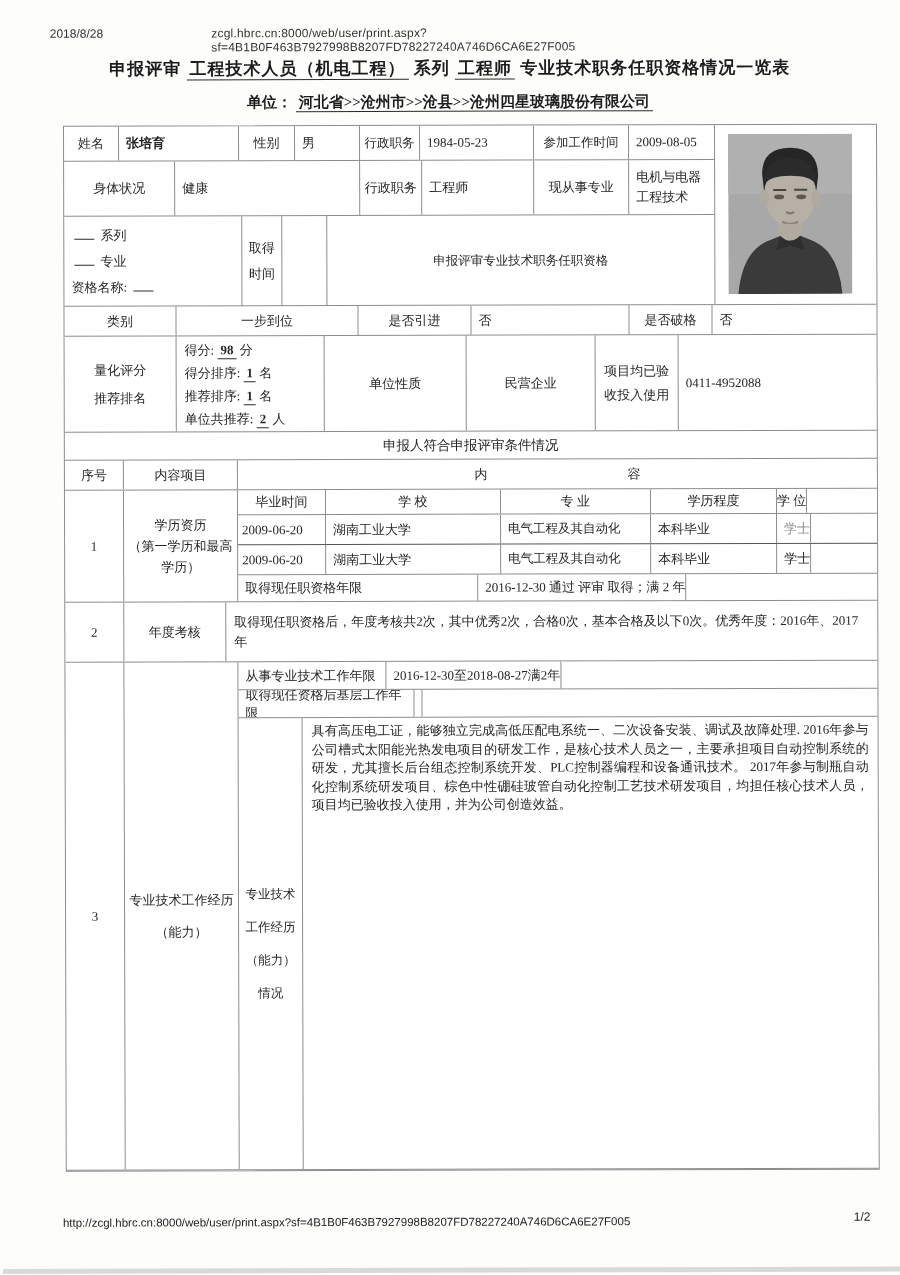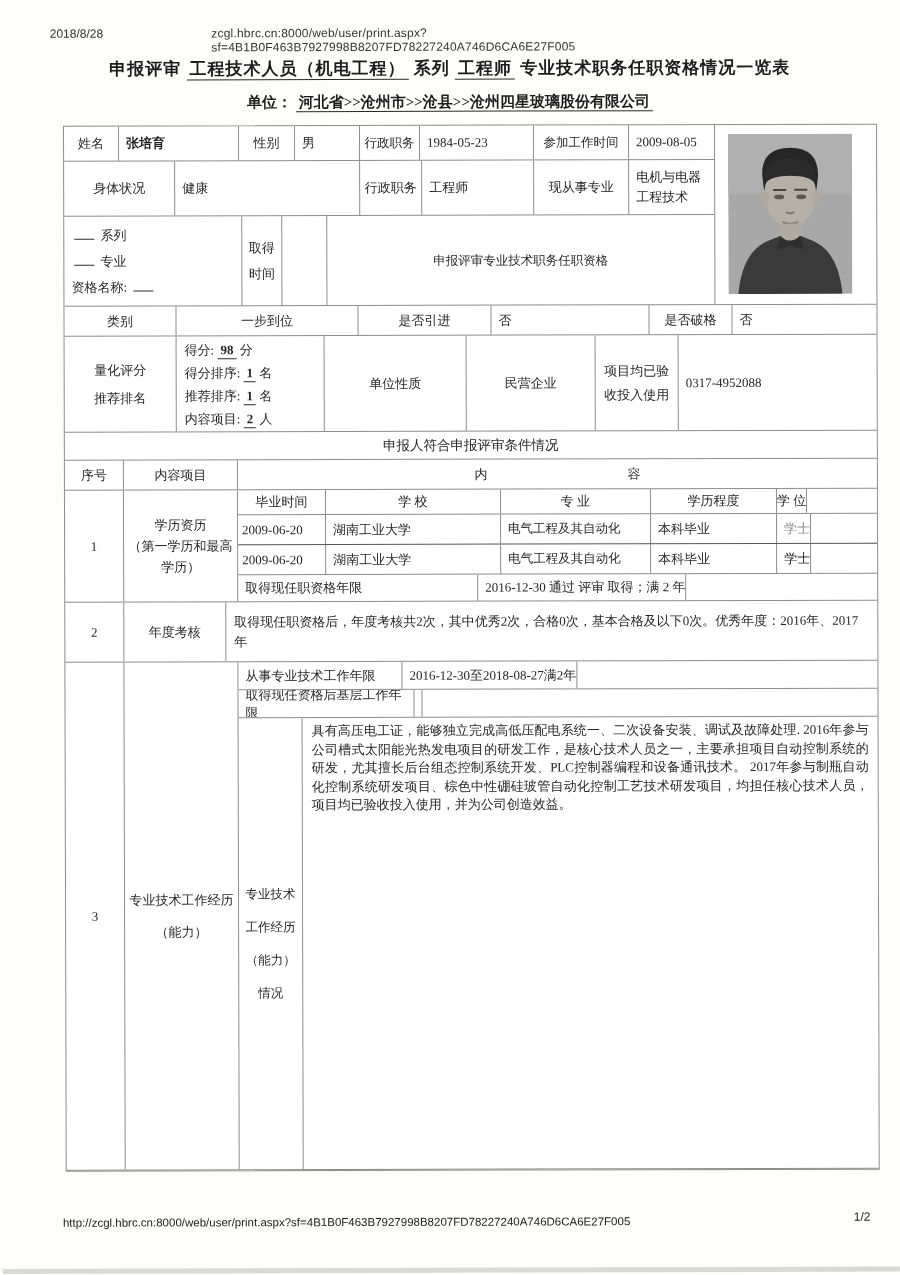--- a/index.html
+++ b/index.html
@@ -134,39 +134,39 @@
           <rect x="50" y="90" width="24" height="18" fill="#b0aaa1"></rect>
           <path d="M10 160 Q14 116 42 106 L52 102 Q62 112 72 102 L82 106 Q110 116 114 160 Z" fill="#3a3a3a"></path>
           <path d="M52 102 L48 116 L62 112 L76 116 L72 102 Q62 112 52 102 Z" fill="#2e2e2e"></path>
         </svg>
       </div>
     </div>
 
     <div class="tr rowD">
       <div class="td lab" style="width:112px">类别</div>
       <div class="td lab" style="width:182px">一步到位</div>
-      <div class="td lab" style="width:133px">是否引进</div>
+      <div class="td lab" style="width:113px">是否引进</div>
       <div class="td val" style="width:158px">否</div>
       <div class="td lab" style="width:83px">是否破格</div>
       <div class="td val">否</div>
     </div>
 
     <div class="tr rowE">
       <div class="td lab pre" style="width:112px;line-height:28px">量化评分
 推荐排名</div>
       <div class="td score-lines" style="width:148px">
         <div><span>得分:</span> <span class="ul filled">98</span> <span>分</span></div>
         <div><span>得分排序:</span> <span class="ul filled">1</span> <span>名</span></div>
         <div><span>推荐排序:</span> <span class="ul filled">1</span> <span>名</span></div>
-        <div><span>内容项目:</span> <span class="ul filled">2</span> <span>人</span></div>
+        <div><span>单位共推荐:</span> <span class="ul filled">2</span> <span>人</span></div>
       </div>
       <div class="td lab" style="width:142px">单位性质</div>
       <div class="td lab" style="width:129px">民营企业</div>
       <div class="td lab" style="width:83px;line-height:24px;padding:0 4px">项目均已验收投入使用</div>
-      <div class="td val">0317-4952088</div>
+      <div class="td val">0411-4952088</div>
     </div>
 
     <div class="tr rowF">申报人符合申报评审条件情况</div>
 
     <div class="tr t2head">
       <div class="td lab" style="width:59px">序号</div>
       <div class="td lab" style="width:114px">内容项目</div>
       <div class="td content-spread">
         <span>内</span>
         <span>容</span>
@@ -212,21 +212,21 @@
       <div class="td lab" style="width:102px">年度考核</div>
       <div class="td sec2content tdlast">取得现任职资格后，年度考核共2次，其中优秀2次，合格0次，基本合格及以下0次。优秀年度：2016年、2017年</div>
     </div>
 
     <div class="sec nobb" style="height:508px">
       <div class="td lab" style="width:59px">3</div>
       <div class="td lab pre" style="width:114px;line-height:32px">专业技术工作经历
 （能力）</div>
       <div class="sec-right">
         <div class="r" style="height:28px">
-          <div class="td val" style="width:164px">从事专业技术工作年限</div>
+          <div class="td val" style="width:148px">从事专业技术工作年限</div>
           <div class="td val">2016-12-30至2018-08-27满2年</div>
         </div>
         <div class="r" style="height:28px">
           <div class="td val" style="width:176px">取得现任资格后基层工作年限</div>
           <div class="td val"></div>
         </div>
         <div class="r bigRow">
           <div class="td lab pre" style="width:64px;line-height:33px;font-size:12.5px">专业技术
 工作经历
 （能力）

